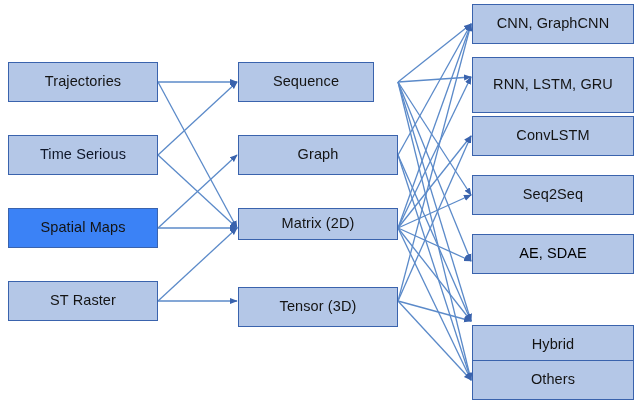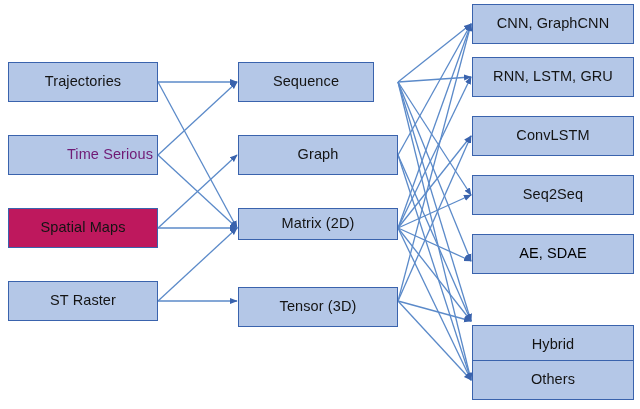--- a/index.html
+++ b/index.html
@@ -83,45 +83,45 @@
       <line x1="398" y1="228" x2="471" y2="321" stroke="#5b8ac9" stroke-width="1.3" marker-end="url(#arrowhead)"></line>
       <line x1="398" y1="228" x2="471" y2="380" stroke="#5b8ac9" stroke-width="1.3" marker-end="url(#arrowhead)"></line>
       <line x1="398" y1="301" x2="471" y2="24" stroke="#5b8ac9" stroke-width="1.3" marker-end="url(#arrowhead)"></line>
       <line x1="398" y1="301" x2="471" y2="136" stroke="#5b8ac9" stroke-width="1.3" marker-end="url(#arrowhead)"></line>
       <line x1="398" y1="301" x2="471" y2="321" stroke="#5b8ac9" stroke-width="1.3" marker-end="url(#arrowhead)"></line>
       <line x1="398" y1="301" x2="471" y2="380" stroke="#5b8ac9" stroke-width="1.3" marker-end="url(#arrowhead)"></line>
     </svg>
 <div class="node" style="left: 8px; top: 62px; width: 150px; height: 40px; background: rgb(180, 199, 231); border-color: rgb(58, 99, 173); color: rgb(20, 20, 20);">
       <span class="node-label">Trajectories</span>
     </div>
-    <div class="node" style="left: 8px; top: 135px; width: 150px; height: 40px; background: rgb(180, 199, 231); border-color: rgb(58, 99, 173); color: #701a75; justify-content: flex-end;">
+    <div class="node" style="left: 8px; top: 135px; width: 150px; height: 40px; background: rgb(180, 199, 231); border-color: rgb(58, 99, 173); color: #0f172a;">
       <span class="node-label">Time Serious</span>
     </div>
-    <div class="node" style="left: 8px; top: 208px; width: 150px; height: 40px; background: #be185d; border-color: rgb(58, 99, 173); color: rgb(20, 20, 20);">
+    <div class="node" style="left: 8px; top: 208px; width: 150px; height: 40px; background: #3b82f6; border-color: rgb(58, 99, 173); color: rgb(20, 20, 20);">
       <span class="node-label">Spatial Maps</span>
     </div>
     <div class="node" style="left: 8px; top: 281px; width: 150px; height: 40px; background: rgb(180, 199, 231); border-color: rgb(58, 99, 173); color: rgb(20, 20, 20);">
       <span class="node-label">ST Raster</span>
     </div>
     <div class="node" style="left: 238px; top: 62px; width: 136px; height: 40px; background: rgb(180, 199, 231); border-color: rgb(58, 99, 173); color: rgb(20, 20, 20);">
       <span class="node-label">Sequence</span>
     </div>
     <div class="node" style="left: 238px; top: 135px; width: 160px; height: 40px; background: rgb(180, 199, 231); border-color: rgb(58, 99, 173); color: rgb(20, 20, 20);">
       <span class="node-label">Graph</span>
     </div>
     <div class="node" style="left: 238px; top: 208px; width: 160px; height: 32px; background: rgb(180, 199, 231); border-color: rgb(58, 99, 173); color: rgb(20, 20, 20);">
       <span class="node-label">Matrix (2D)</span>
     </div>
     <div class="node" style="left: 238px; top: 281px; width: 160px; height: 40px; background: rgb(180, 199, 231); border-color: rgb(58, 99, 173); color: rgb(20, 20, 20); margin-top: 6px;">
       <span class="node-label">Tensor (3D)</span>
     </div>
     <div class="node" style="left: 472px; top: 4px; width: 162px; height: 40px; background: rgb(180, 199, 231); border-color: rgb(58, 99, 173); color: rgb(20, 20, 20); justify-content: center;">
       <span class="node-label">CNN, GraphCNN</span>
     </div>
-    <div class="node" style="left: 472px; top: 57px; width: 162px; height: 40px; background: rgb(180, 199, 231); border-color: rgb(58, 99, 173); color: rgb(20, 20, 20);">
+    <div class="node" style="left: 472px; top: 57px; width: 162px; height: 56px; background: rgb(180, 199, 231); border-color: rgb(58, 99, 173); color: rgb(20, 20, 20);">
       <span class="node-label">RNN, LSTM, GRU</span>
     </div>
     <div class="node" style="left: 472px; top: 116px; width: 162px; height: 40px; background: rgb(180, 199, 231); border-color: rgb(58, 99, 173); color: rgb(20, 20, 20);">
       <span class="node-label">ConvLSTM</span>
     </div>
     <div class="node" style="left: 472px; top: 175px; width: 162px; height: 40px; background: rgb(180, 199, 231); border-color: rgb(58, 99, 173); color: rgb(20, 20, 20);">
       <span class="node-label">Seq2Seq</span>
     </div>
     <div class="node" style="left: 472px; top: 234px; width: 162px; height: 40px; background: rgb(180, 199, 231); border-color: rgb(58, 99, 173); color: #000000;">
       <span class="node-label">AE, SDAE</span>

